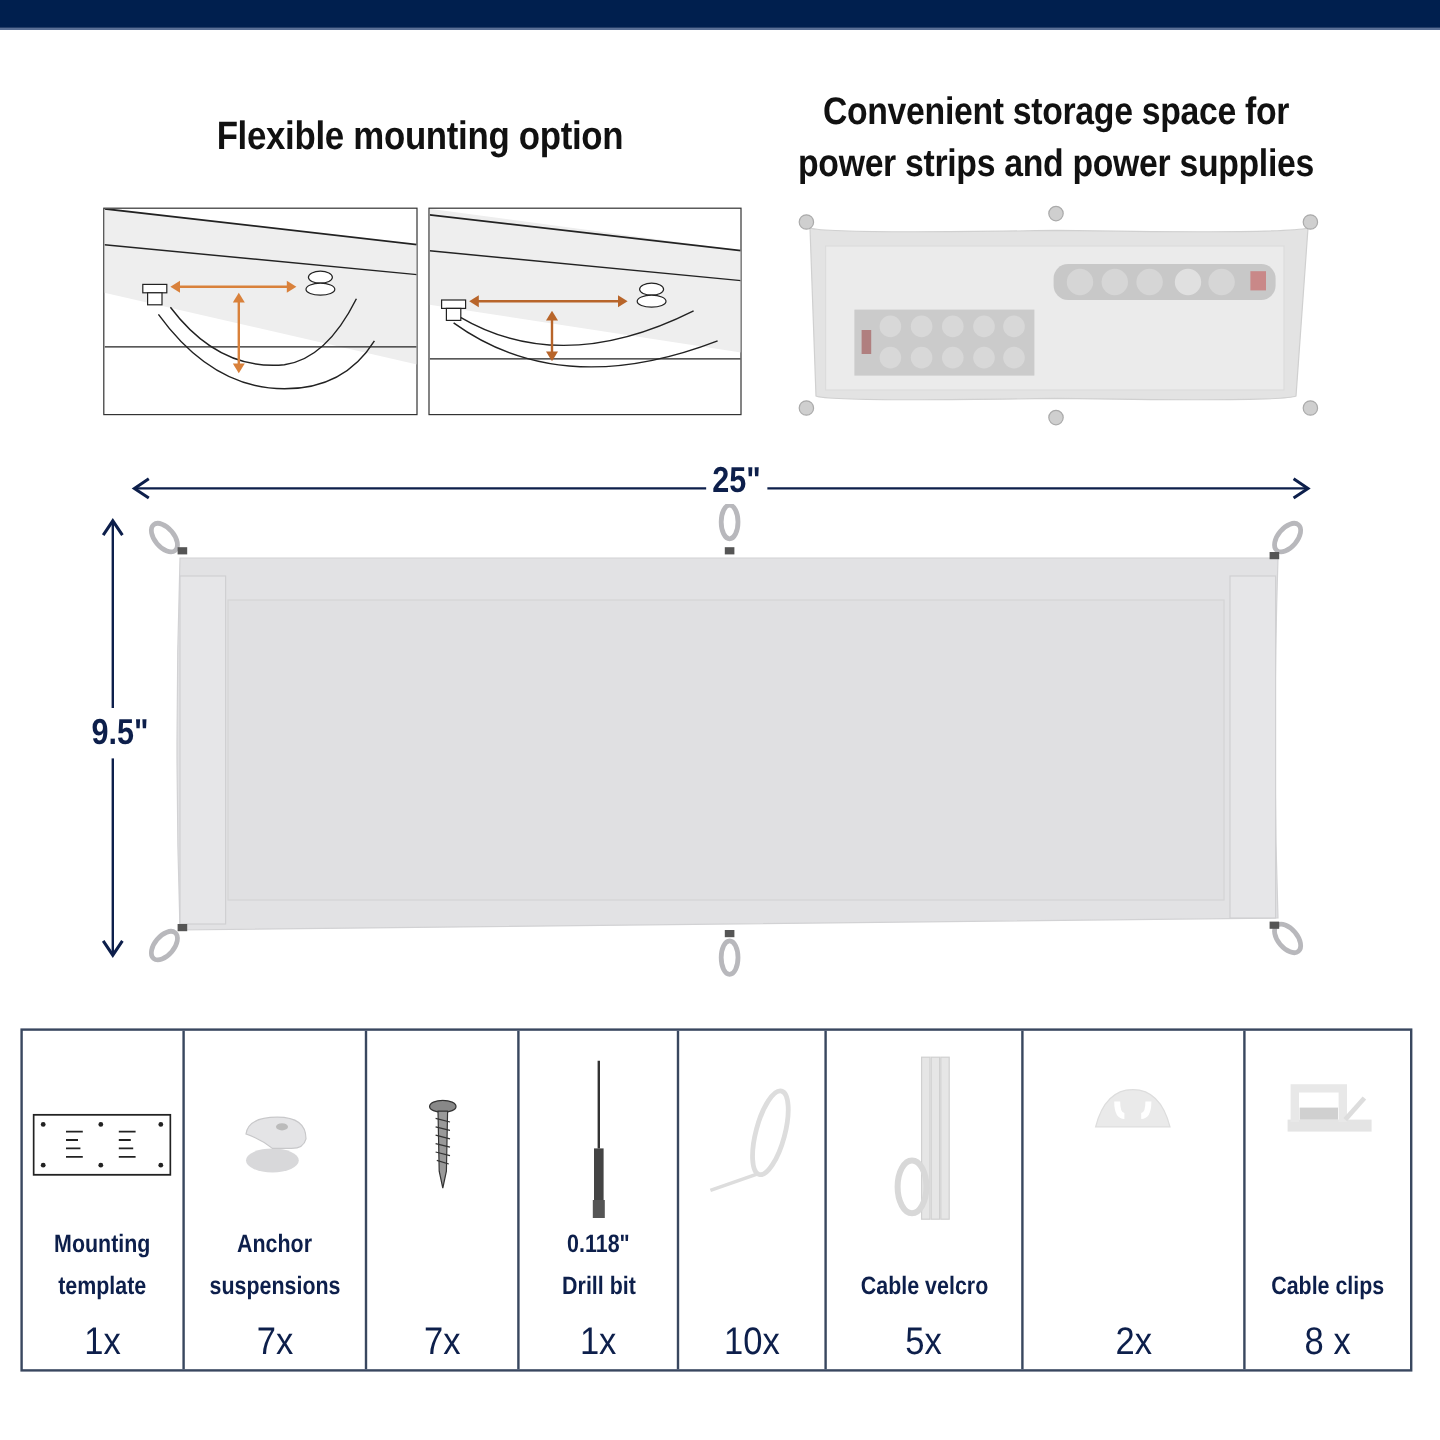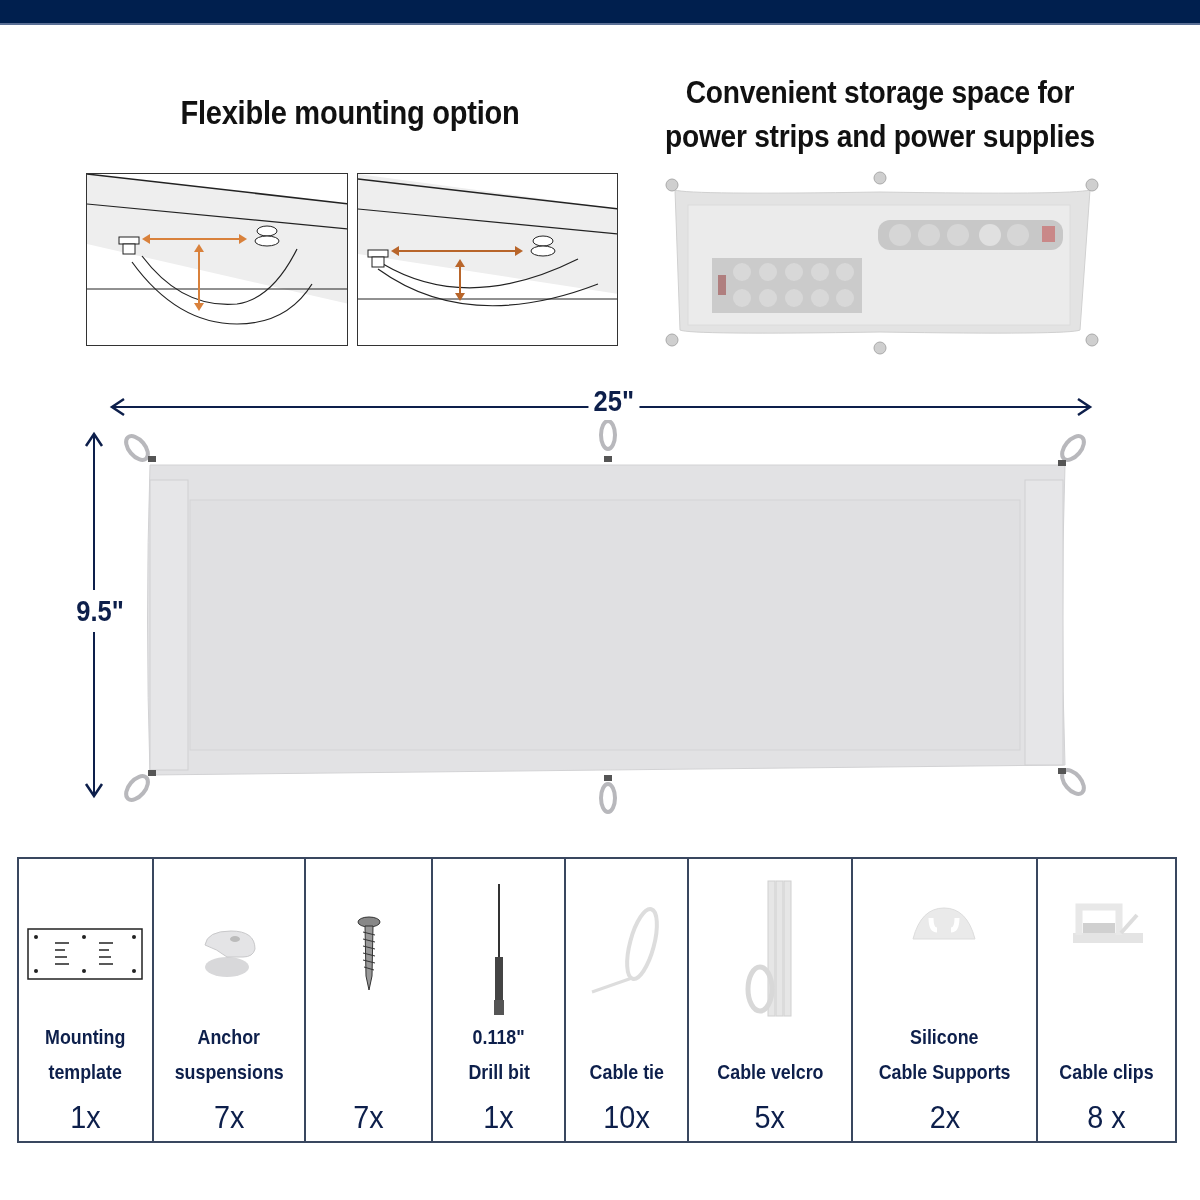--- a/index.html
+++ b/index.html
@@ -232,24 +232,20 @@
       </div>
     <div class="qty">1x</div>
   </div>
   <div class="cell" style="width:126px">
     <div class="icon">
       <svg width="80" height="100" viewBox="0 0 80 100">
           <ellipse cx="55" cy="40" rx="12" ry="36" fill="none" stroke="#ddd" stroke-width="4" transform="rotate(15 55 40)"></ellipse>
           <line x1="45" y1="74" x2="5" y2="88" stroke="#ddd" stroke-width="3"></line>
         </svg>
     </div>
-    <div class="name">
-        <span></span>
-        <span>Cable tie</span>
-      </div>
     <div class="qty">10x</div>
   </div>
   <div class="cell" style="width:167px">
     <div class="icon" style="top:15px;height:150px">
       <svg width="60" height="140" viewBox="0 0 60 140">
           <g fill="#e6e6e6" stroke="#d0d0d0">
             <rect x="28" y="2" width="7" height="135"></rect>
             <rect x="36" y="2" width="7" height="135"></rect>
             <rect x="44" y="2" width="7" height="135"></rect>
           </g>
@@ -263,24 +259,20 @@
     <div class="qty">5x</div>
   </div>
   <div class="cell" style="width:190px">
     <div class="icon" style="top:5px;height:120px">
       <svg width="66" height="36" viewBox="0 0 66 36">
           <path d="M2,33 Q10,2 33,2 Q56,2 64,33 Z" fill="#eaeaea" stroke="#ddd"></path>
           <path d="M20,12 Q20,24 26,24" fill="none" stroke="#fff" stroke-width="5"></path>
           <path d="M46,12 Q46,24 40,24" fill="none" stroke="#fff" stroke-width="5"></path>
         </svg>
     </div>
-    <div class="name">
-        <span>Silicone</span>
-        <span>Cable Supports</span>
-      </div>
     <div class="qty">2x</div>
   </div>
   <div class="cell" style="width:139px">
     <div class="icon" style="top:5px;height:120px">
       <svg width="76" height="46" viewBox="0 0 76 46">
           <rect x="4" y="32" width="70" height="10" fill="#e4e4e4"></rect>
           <path d="M10,34 L10,6 L50,6 L50,34" fill="none" stroke="#e8e8e8" stroke-width="7"></path>
           <rect x="14" y="22" width="32" height="10" fill="#d0d0d0"></rect>
           <line x1="52" y1="32" x2="68" y2="14" stroke="#ddd" stroke-width="4"></line>
         </svg>

